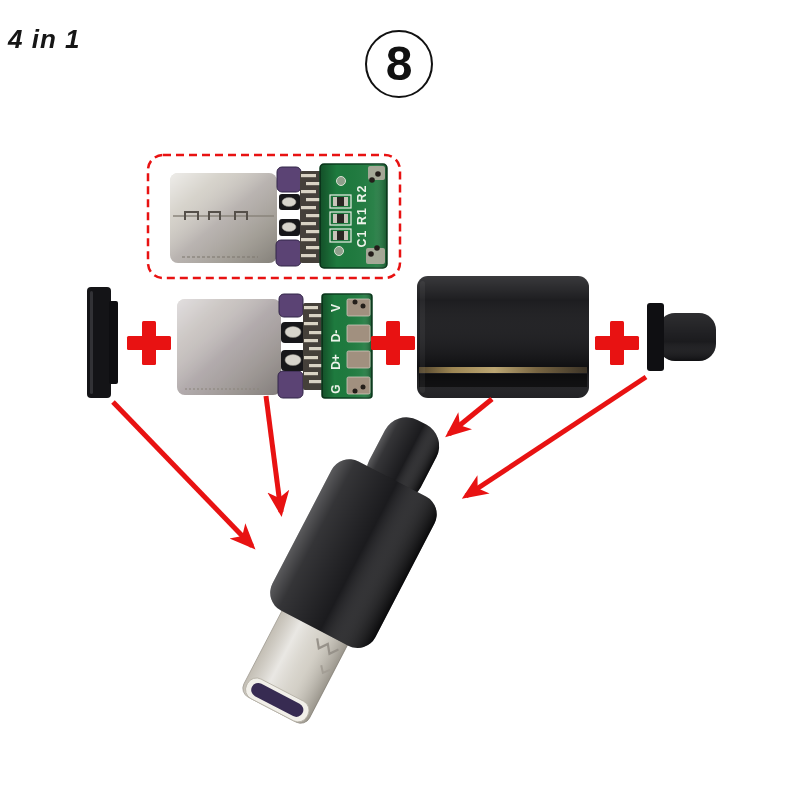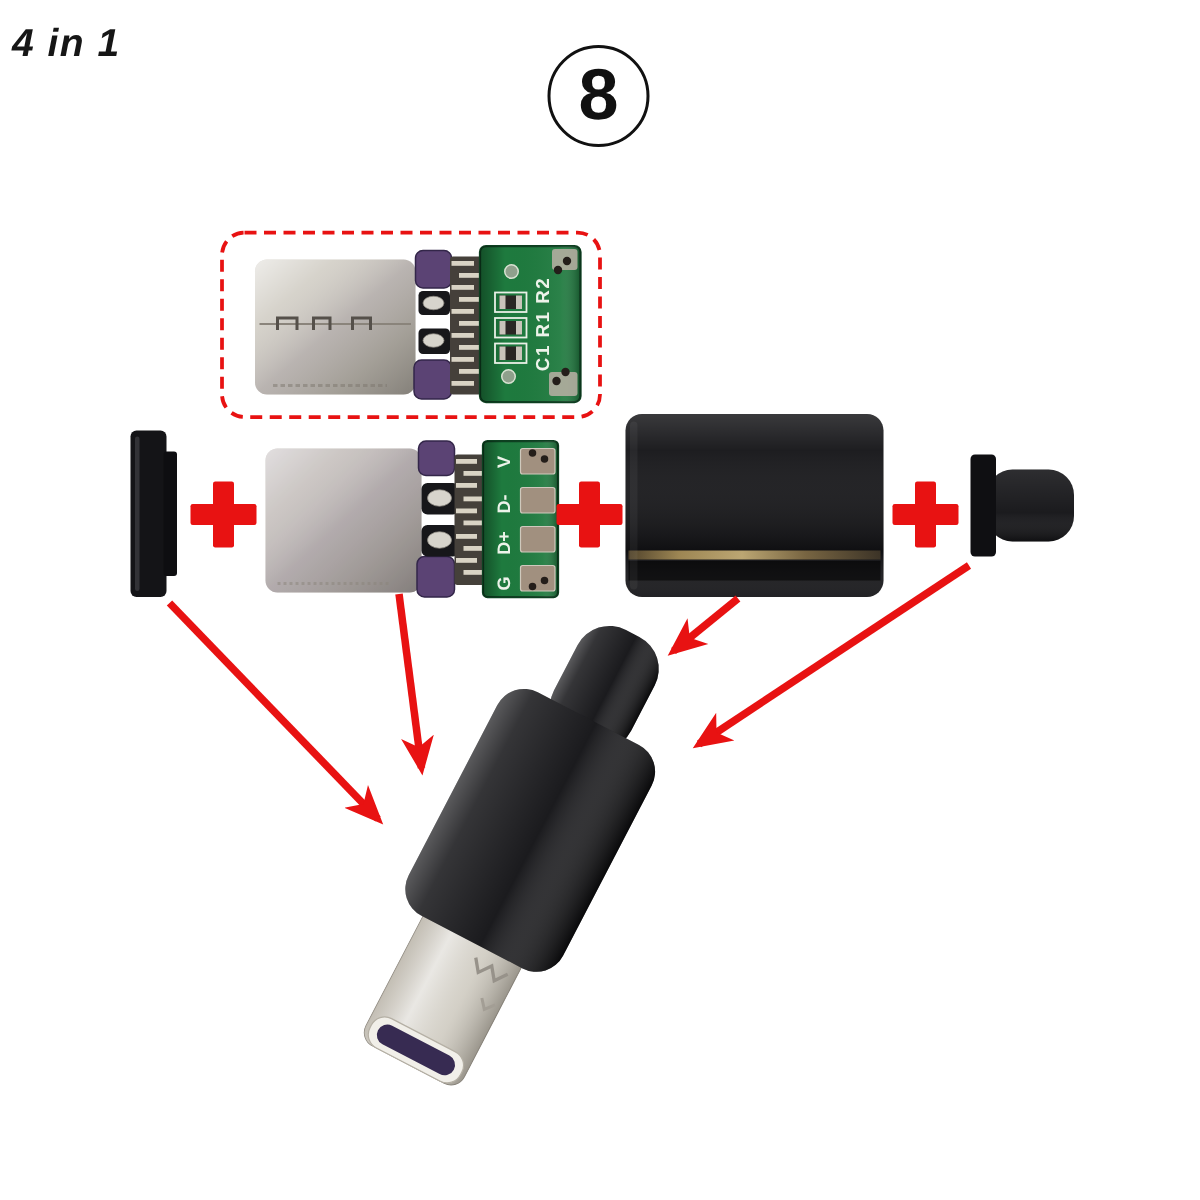--- a/index.html
+++ b/index.html
@@ -2,21 +2,21 @@
 <html style="--accent_red: #e81212; --pcb_green: #1e7a3e; --metal_silver: #cfcbc2; --plastic_black: #141417; --purple_gasket: #5b4374; --plug_inner_purple: #372b52; --text_black: #161616;"><head>
 <meta charset="utf-8">
 <style>
   html,body{margin:0;padding:0;}
   body{
     width:800px;height:800px;background:#ffffff;position:relative;overflow:hidden;
     font-family:"Liberation Sans", sans-serif;
   }
   .title-block{position:absolute;left:8px;top:4px;color:var(--text_black,#161616);}
   .title-line1{font-size:28px;font-weight:700;font-style:italic;letter-spacing:.5px;}
-  .title-line2{font-size:26px;font-weight:700;font-style:italic;margin-top:9px;letter-spacing:1px;}
+  .title-line2{font-size:26px;font-weight:700;font-style:italic;margin-top:20px;letter-spacing:1px;}
   .badge{
     position:absolute;left:365px;top:30px;width:68px;height:68px;box-sizing:border-box;
     border:2.5px solid #111;border-radius:50%;display:flex;align-items:center;justify-content:center;
     font-size:48px;font-weight:700;color:#111;line-height:1;
   }
   svg.scene{position:absolute;left:0;top:0;}
   text.pcb-label{font-family:"Liberation Sans",sans-serif;font-weight:700;fill:#edf3ea;}
 </style>
 </head>
 <body>

